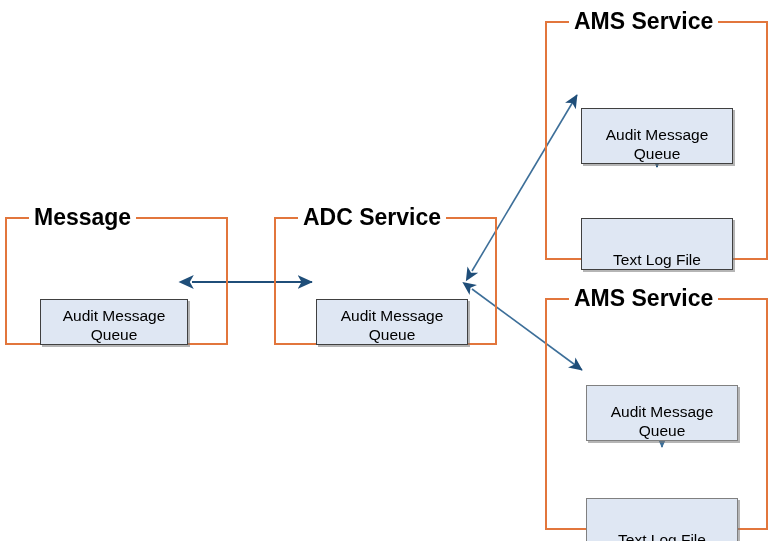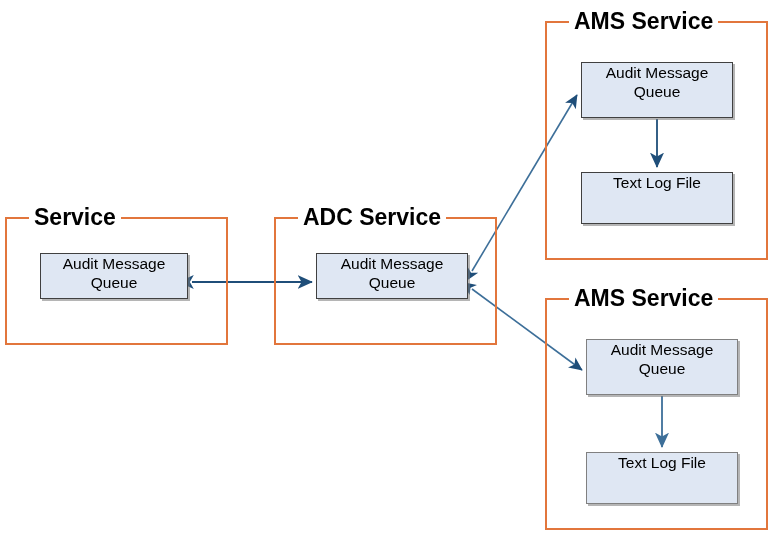--- a/index.html
+++ b/index.html
@@ -37,28 +37,29 @@
     white-space: nowrap;
     font-family: "Liberation Sans", sans-serif;
   }
   
   .node {
     position: absolute;
     box-sizing: border-box;
     background: #dfe7f3;
     border: 1px solid #404040;
     display: flex;
-    align-items: flex-start;
+    align-items: flex-end;
     justify-content: center;
     text-align: center;
     font-size: 15.5px;
     color: #000000;
     line-height: 19px;
     box-shadow: 2px 2px 0 rgba(120,120,120,0.55);
     font-family: "Liberation Sans", sans-serif;
+    margin-top: 46px;
   }
   .node.gray-border {
     border: 1px solid #808080;
   }
   .node span {
     display: block;
     padding: 0 4px;
   }
   
   #connectors {
@@ -98,21 +99,21 @@
     <line x1="472" y1="289" x2="582" y2="370" stroke="#3d6f99" stroke-width="1.6" marker-start="url(#arrow-start)" marker-end="url(#arrow-end)"></line>
 
     
     <line x1="657" y1="119" x2="657" y2="167" stroke="#1f4e79" stroke-width="1.8" marker-end="url(#arrow-end)"></line>
 
     
     <line x1="662" y1="396" x2="662" y2="447" stroke="#3d6f99" stroke-width="1.8" marker-end="url(#arrow-end-light)"></line>
   </svg>
 
   <div class="group" style="left:5px; top:217px; width:223px; height:128px;">
-    <div class="group-title">Service</div>
+    <div class="group-title">Message</div>
   </div>
   <div class="node" style="left:40px; top:253px; width:148px; height:46px;">
     <span>
       <span>Audit Message</span>
       <span>Queue</span>
     </span>
   </div>
 
   <div class="group" style="left:274px; top:217px; width:223px; height:128px;">
     <div class="group-title">ADC Service</div>

